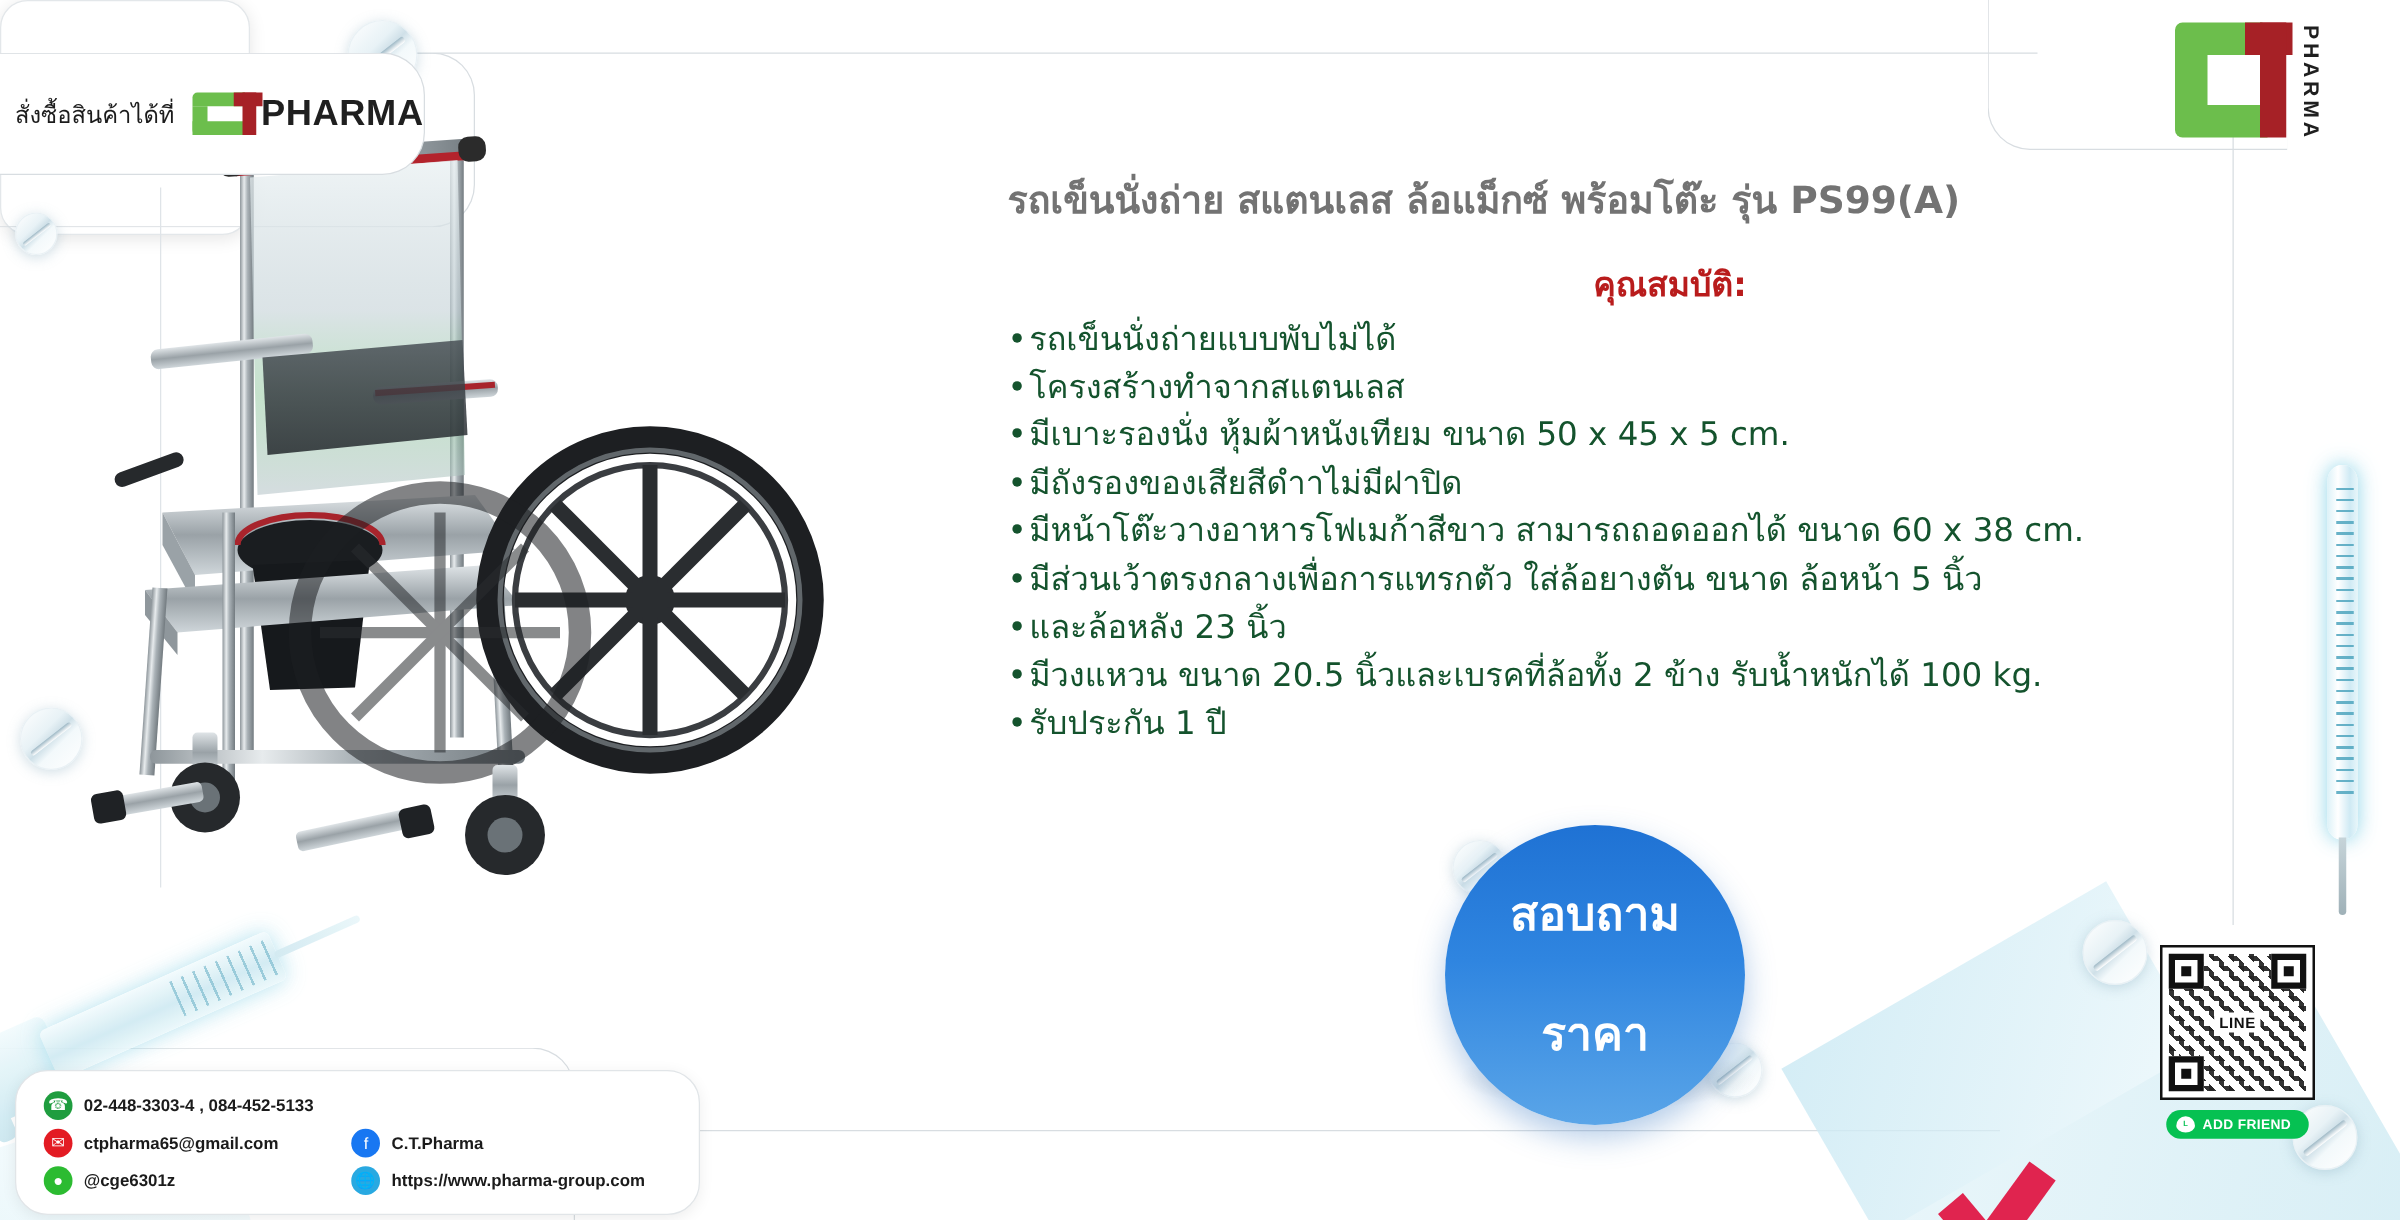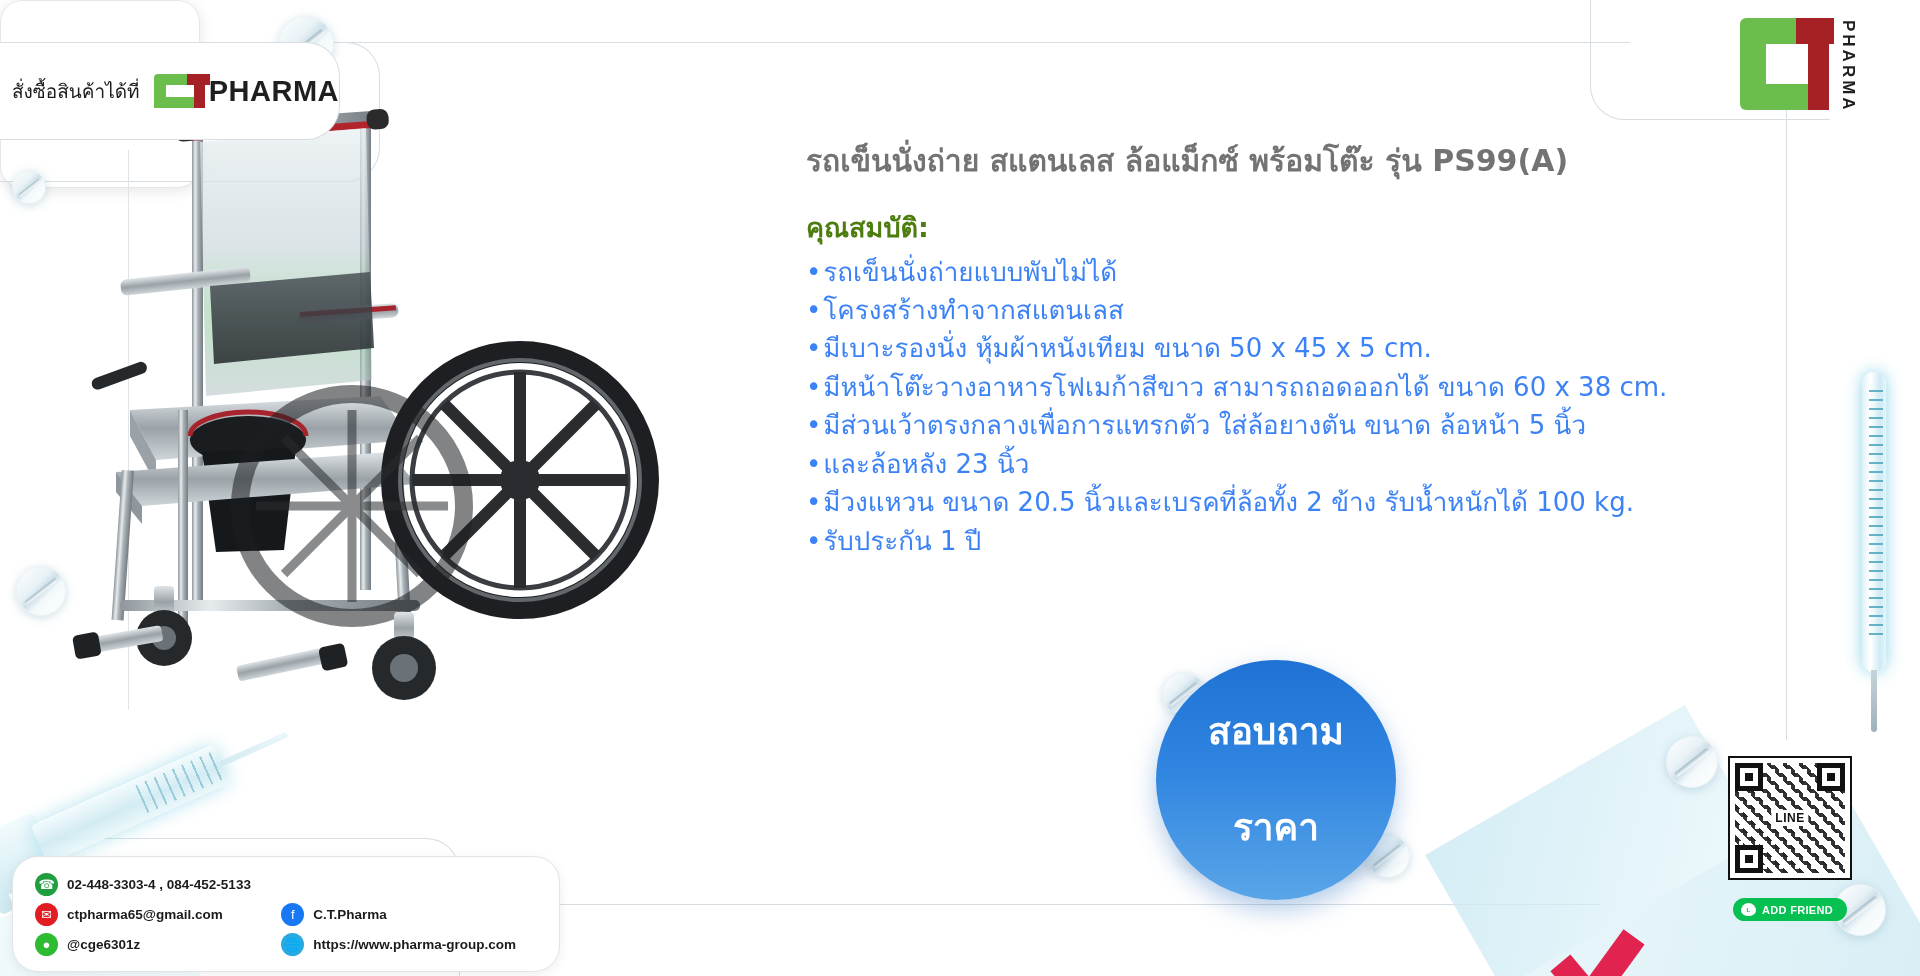--- a/index.html
+++ b/index.html
@@ -244,27 +244,28 @@
 
   
   .copy { position: absolute; left: 806px; top: 142px; width: 1060px; }
   .title {
     font-family: "DejaVu Sans", sans-serif;
     font-size: 30px; font-weight: bold; color: #737373;
     line-height: 1.25; margin-bottom: 26px;
   }
   .spec-head {
     font-family: "DejaVu Sans", sans-serif;
-    font-size: 27px; font-weight: bold; color: #4d7c0f;
+    font-size: 27px; font-weight: bold; color: #b91c1c;
     margin-bottom: 4px;
+    text-align: center;
   }
   ul.specs { list-style: none; }
   ul.specs li {
     font-family: "DejaVu Sans", sans-serif;
-    font-size: 26px; color: #3b82f6;
+    font-size: 26px; color: #14532d;
     line-height: 1.48;
     white-space: nowrap;
   }
   ul.specs li::before { content: "\2022"; margin-right: 2px; }
 
   
   .cta-wrap { position: absolute; left: 1156px; top: 660px; width: 260px; height: 250px; }
   .cta-shadow {
     position:absolute; left:10px; top:176px; width:240px; height:52px;
     background: radial-gradient(ellipse at center, rgba(120,120,120,.38), rgba(255,255,255,0) 70%);
@@ -345,21 +346,21 @@
   .qr-eye::after { content:""; position:absolute; inset:5px; background:#111; }
   .qr-eye.tl { left:5px;  top:5px; }
   .qr-eye.tr { right:5px; top:5px; }
   .qr-eye.bl { left:5px;  bottom:5px; }
   .qr-line-label {
     position:absolute; left:50%; top:50%; transform:translate(-50%,-50%);
     background:#fff; padding:1px 4px;
     font-size:12px; font-weight:bold; color:#111; letter-spacing:.5px;
   }
   .add-friend {
-    margin-top: 18px;
+    margin-top: 8px;
     background:#06c152; color:#fff;
     border-radius: 999px;
     padding: 5px 14px 5px 8px;
     display:flex; align-items:center; gap:6px;
     font-size: 11px; font-weight:bold; letter-spacing:.3px;
     font-family:"Liberation Sans", sans-serif;
     justify-content:flex-end;
   }
   .af-bubble {
     width:15px;height:13px;background:#fff;border-radius:50% 50% 50% 50%/60% 60% 40% 40%;
@@ -543,20 +544,21 @@
     </svg>
   </div>
 
   <div class="copy">
     <div class="title">รถเข็นนั่งถ่าย สแตนเลส ล้อแม็กซ์ พร้อมโต๊ะ รุ่น PS99(A)</div>
     <div class="spec-head">คุณสมบัติ:</div>
     <ul class="specs">
       <li>รถเข็นนั่งถ่ายแบบพับไม่ได้</li>
       <li>โครงสร้างทำจากสแตนเลส</li>
       <li>มีเบาะรองนั่ง หุ้มผ้าหนังเทียม ขนาด 50 x 45 x 5 cm.</li>
+      <li>มีถังรองของเสียสีดำาไม่มีฝาปิด</li>
       <li>มีหน้าโต๊ะวางอาหารโฟเมก้าสีขาว สามารถถอดออกได้ ขนาด 60 x 38 cm.</li>
       <li>มีส่วนเว้าตรงกลางเพื่อการแทรกตัว ใส่ล้อยางตัน ขนาด ล้อหน้า 5 นิ้ว</li>
       <li>และล้อหลัง 23 นิ้ว</li>
       <li>มีวงแหวน ขนาด 20.5 นิ้วและเบรคที่ล้อทั้ง 2 ข้าง รับน้ำหนักได้ 100 kg.</li>
       <li>รับประกัน 1 ปี</li>
     </ul>
   </div>
 
   <div class="cta-wrap">
     <div class="cta-shadow"></div>

